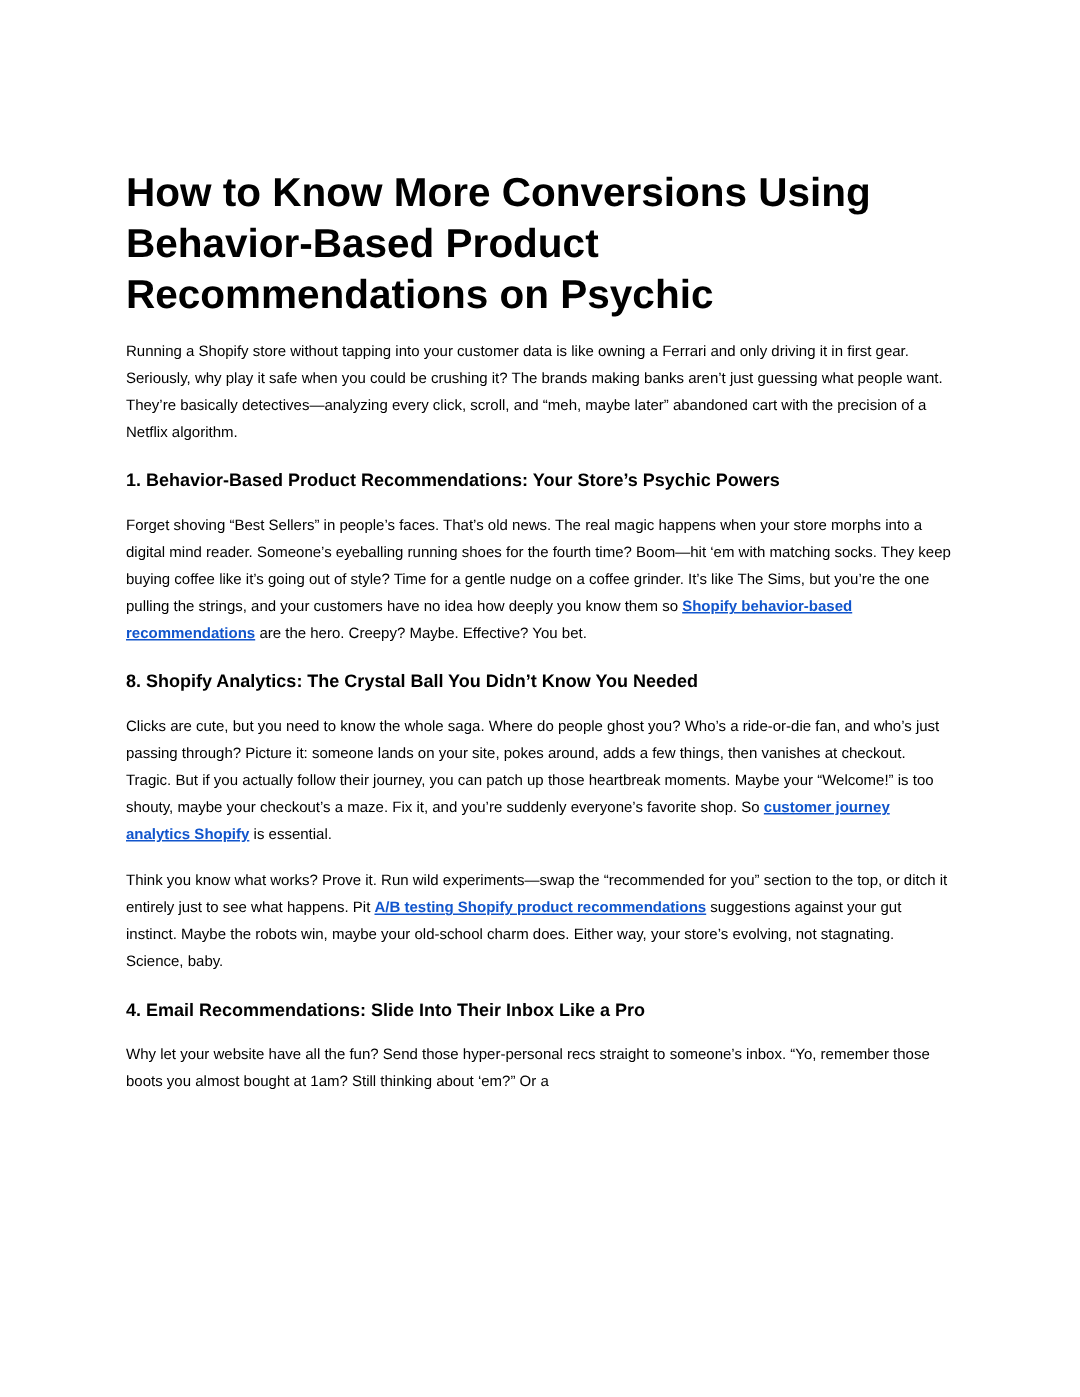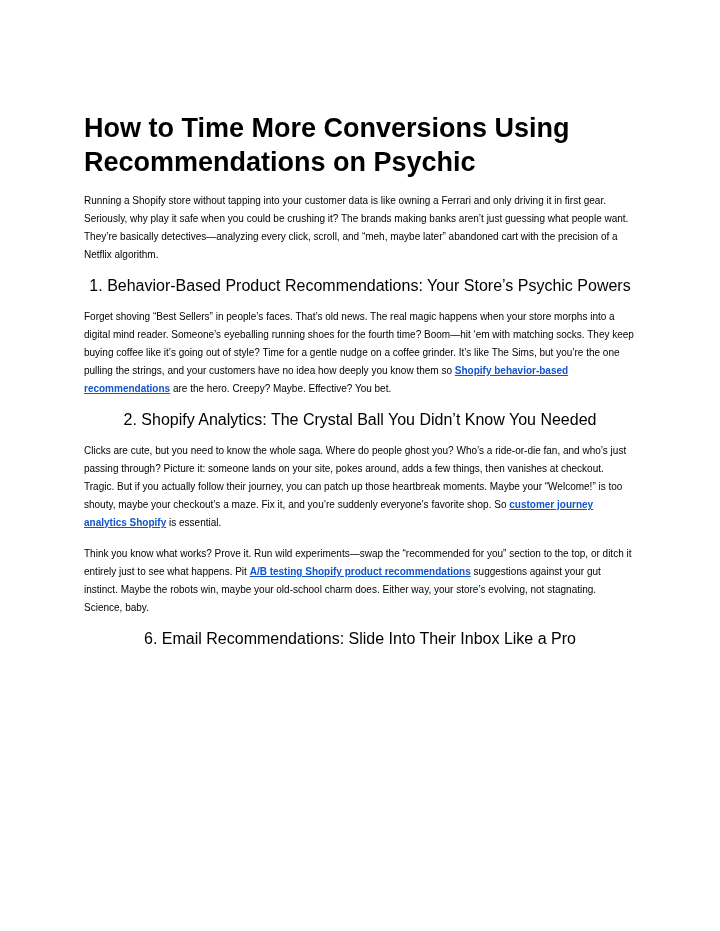--- a/index.html
+++ b/index.html
@@ -33,43 +33,44 @@
     display: block;
     white-space: nowrap;
   }
   .blocks p.paragraph {
     font-size: 10px;
     line-height: 18px;
     font-weight: 400;
     margin: 0 0 13px 0;
   }
   .blocks h2.heading {
-    font-size: 16px;
+    font-size: 12px;
     line-height: 18px;
-    font-weight: 400;
+    font-weight: 700;
     margin: 0 0 13px 0;
-    text-align: center;
   }
   a.doc-link {
     color: var(--link-color, #1155cc);
     font-weight: 700;
     text-decoration: underline;
     cursor: pointer;
   }
 </style>
 </head>
 <body>
 
 <div class="doc-page">
   <h1 class="doc-title">
-    <span class="title-line">How to Time More Conversions Using</span>
+    <span class="title-line">How to Know More Conversions Using</span>
+    <span class="title-line">Behavior-Based Product</span>
     <span class="title-line">Recommendations on Psychic</span>
   </h1>
   <div class="blocks">
       <p class="paragraph"><span>Running a Shopify store without tapping into your customer data is like owning a Ferrari and only driving it in first gear. Seriously, why play it safe when you could be crushing it? The brands making banks aren’t just guessing what people want. They’re basically detectives—analyzing every click, scroll, and “meh, maybe later” abandoned cart with the precision of a Netflix algorithm.</span></p>
       <h2 class="heading"><span>1. Behavior-Based Product Recommendations: Your Store’s Psychic Powers</span></h2>
       <p class="paragraph"><span>Forget shoving “Best Sellers” in people’s faces. That’s old news. The real magic happens when your store morphs into a digital mind reader. Someone’s eyeballing running shoes for the fourth time? Boom—hit ‘em with matching socks. They keep buying coffee like it’s going out of style? Time for a gentle nudge on a coffee grinder. It’s like The Sims, but you’re the one pulling the strings, and your customers have no idea how deeply you know them so </span><a class="doc-link" href="#">Shopify behavior-based recommendations</a><span> are the hero. Creepy? Maybe. Effective? You bet.</span></p>
-      <h2 class="heading"><span>2. Shopify Analytics: The Crystal Ball You Didn’t Know You Needed</span></h2>
+      <h2 class="heading"><span>8. Shopify Analytics: The Crystal Ball You Didn’t Know You Needed</span></h2>
       <p class="paragraph"><span>Clicks are cute, but you need to know the whole saga. Where do people ghost you? Who’s a ride-or-die fan, and who’s just passing through? Picture it: someone lands on your site, pokes around, adds a few things, then vanishes at checkout. Tragic. But if you actually follow their journey, you can patch up those heartbreak moments. Maybe your “Welcome!” is too shouty, maybe your checkout’s a maze. Fix it, and you’re suddenly everyone’s favorite shop. So </span><a class="doc-link" href="#">customer journey analytics Shopify</a><span> is essential.</span></p>
       <p class="paragraph"><span>Think you know what works? Prove it. Run wild experiments—swap the “recommended for you” section to the top, or ditch it entirely just to see what happens. Pit </span><a class="doc-link" href="#">A/B testing Shopify product recommendations</a><span> suggestions against your gut instinct. Maybe the robots win, maybe your old-school charm does. Either way, your store’s evolving, not stagnating. Science, baby.</span></p>
-      <h2 class="heading"><span>6. Email Recommendations: Slide Into Their Inbox Like a Pro</span></h2>
+      <h2 class="heading"><span>4. Email Recommendations: Slide Into Their Inbox Like a Pro</span></h2>
+      <p class="paragraph"><span>Why let your website have all the fun? Send those hyper-personal recs straight to someone’s inbox. “Yo, remember those boots you almost bought at 1am? Still thinking about ‘em?” Or a</span></p>
     </div>
 </div>
 
 </body></html>

